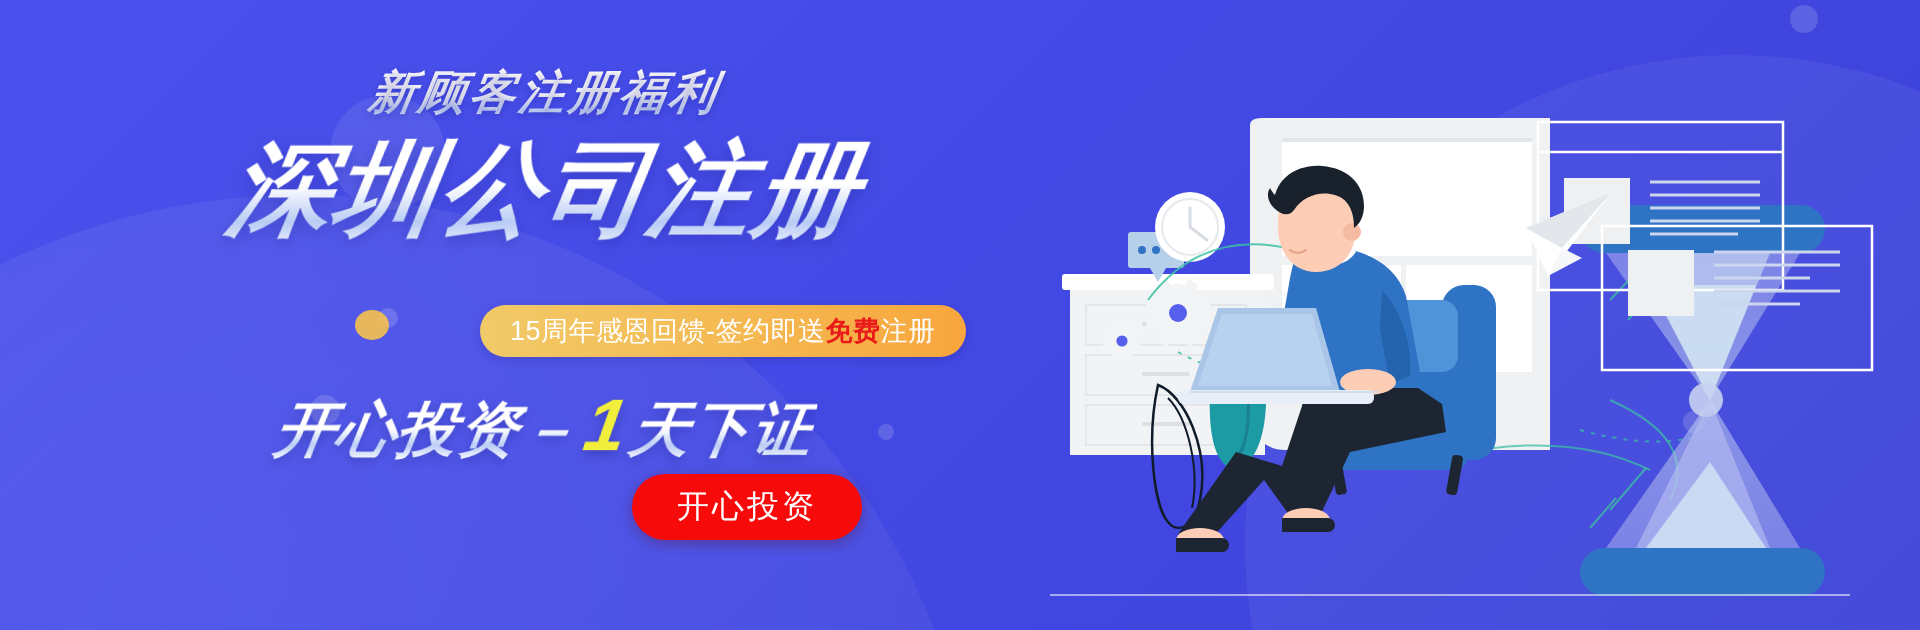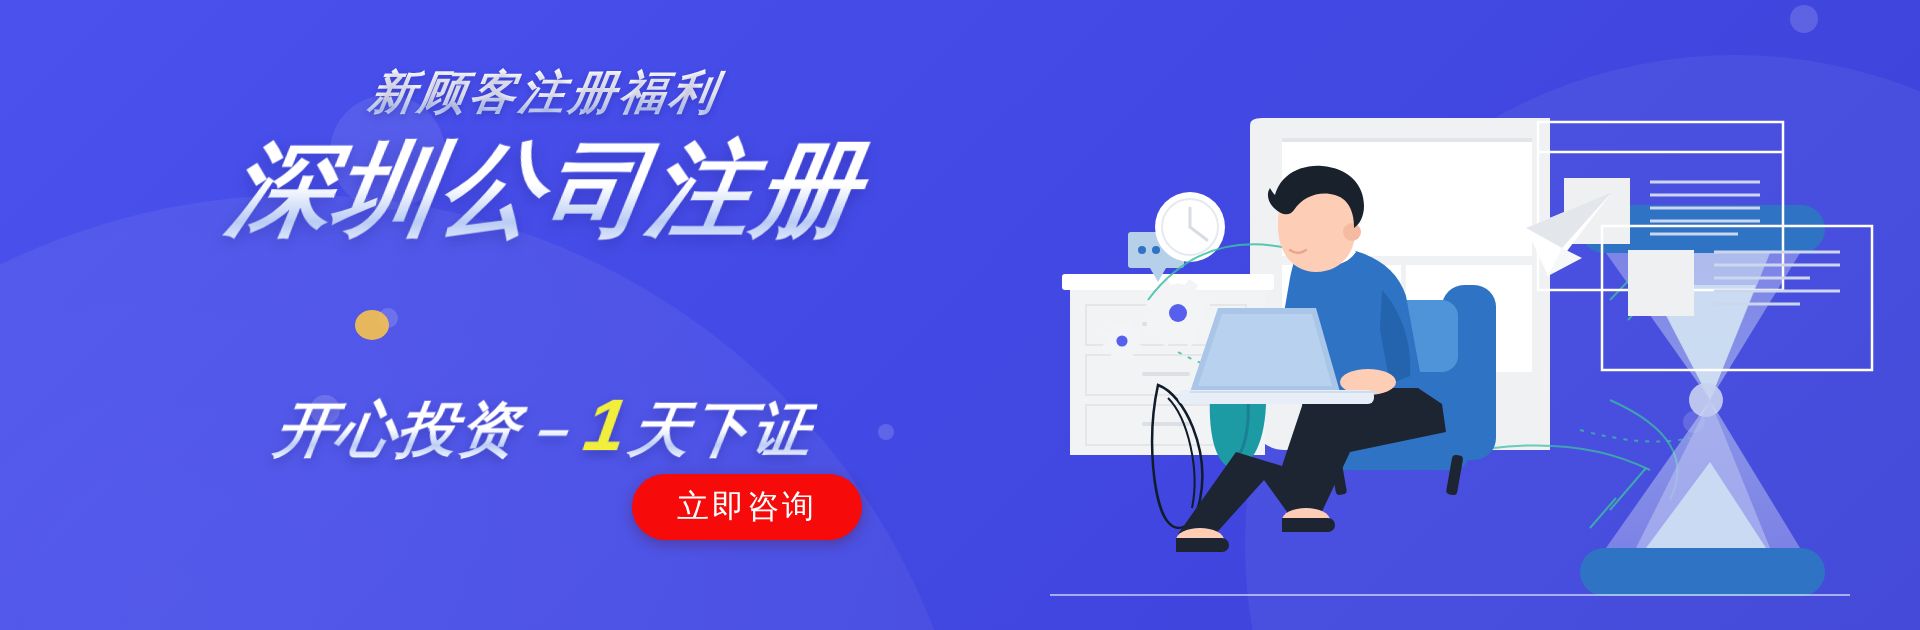--- a/index.html
+++ b/index.html
@@ -122,27 +122,32 @@
   <div class="bg-dot d5"></div>
   <div class="bg-dot d6"></div>
   <div class="bg-dot-yellow"></div>
 
   <div class="text-col">
 
     <div class="eyebrow">新顾客注册福利</div>
 
     <div class="headline">深圳公司注册</div>
 
+    <div class="badge">
+      <span>15周年感恩回馈-签约即送</span>
+        <span class="hl">免费</span>
+        <span>注册</span>
+    </div>
 
     <div class="subline">
       <span class="w">开心投资－</span><span class="num">1</span><span class="w">天下证</span>
     </div>
 
     <div class="cta">
-      <span>立即咨询</span>
+      <span>开心投资</span>
     </div>
   </div>
 
   <div class="illu">
     <svg viewBox="0 0 870 630" xmlns="http://www.w3.org/2000/svg">
       <defs>
         <linearGradient id="hgGlass" x1="0" y1="0" x2="0" y2="1">
           <stop offset="0%" stop-color="#b9c0f2" stop-opacity=".85"></stop>
           <stop offset="100%" stop-color="#cfe0f2" stop-opacity=".9"></stop>
         </linearGradient>

